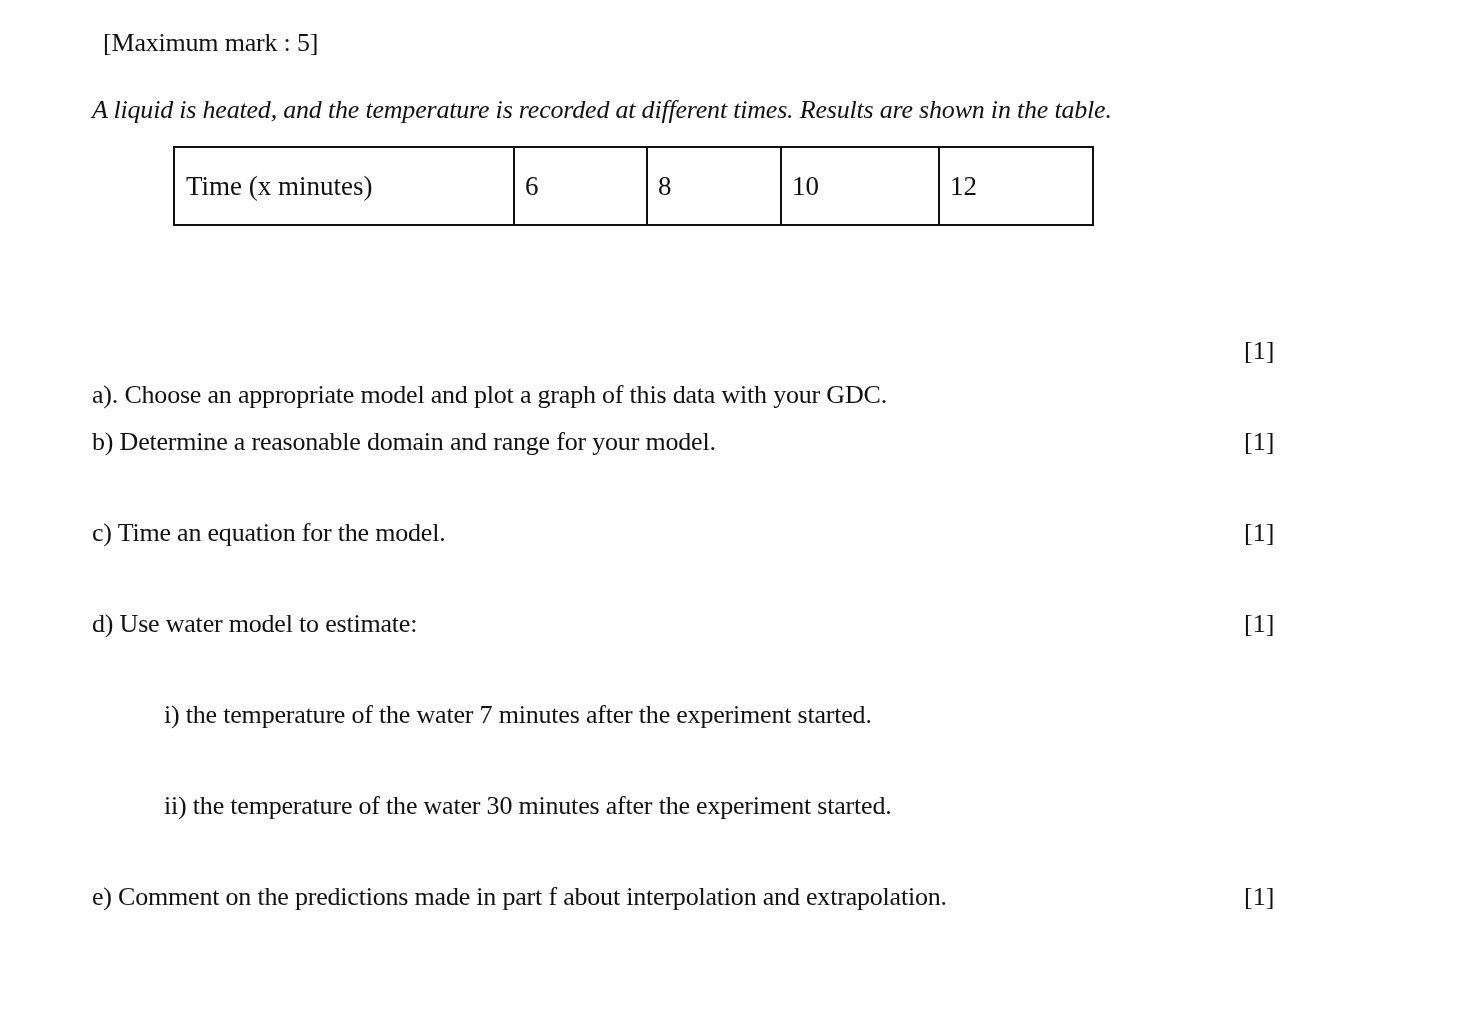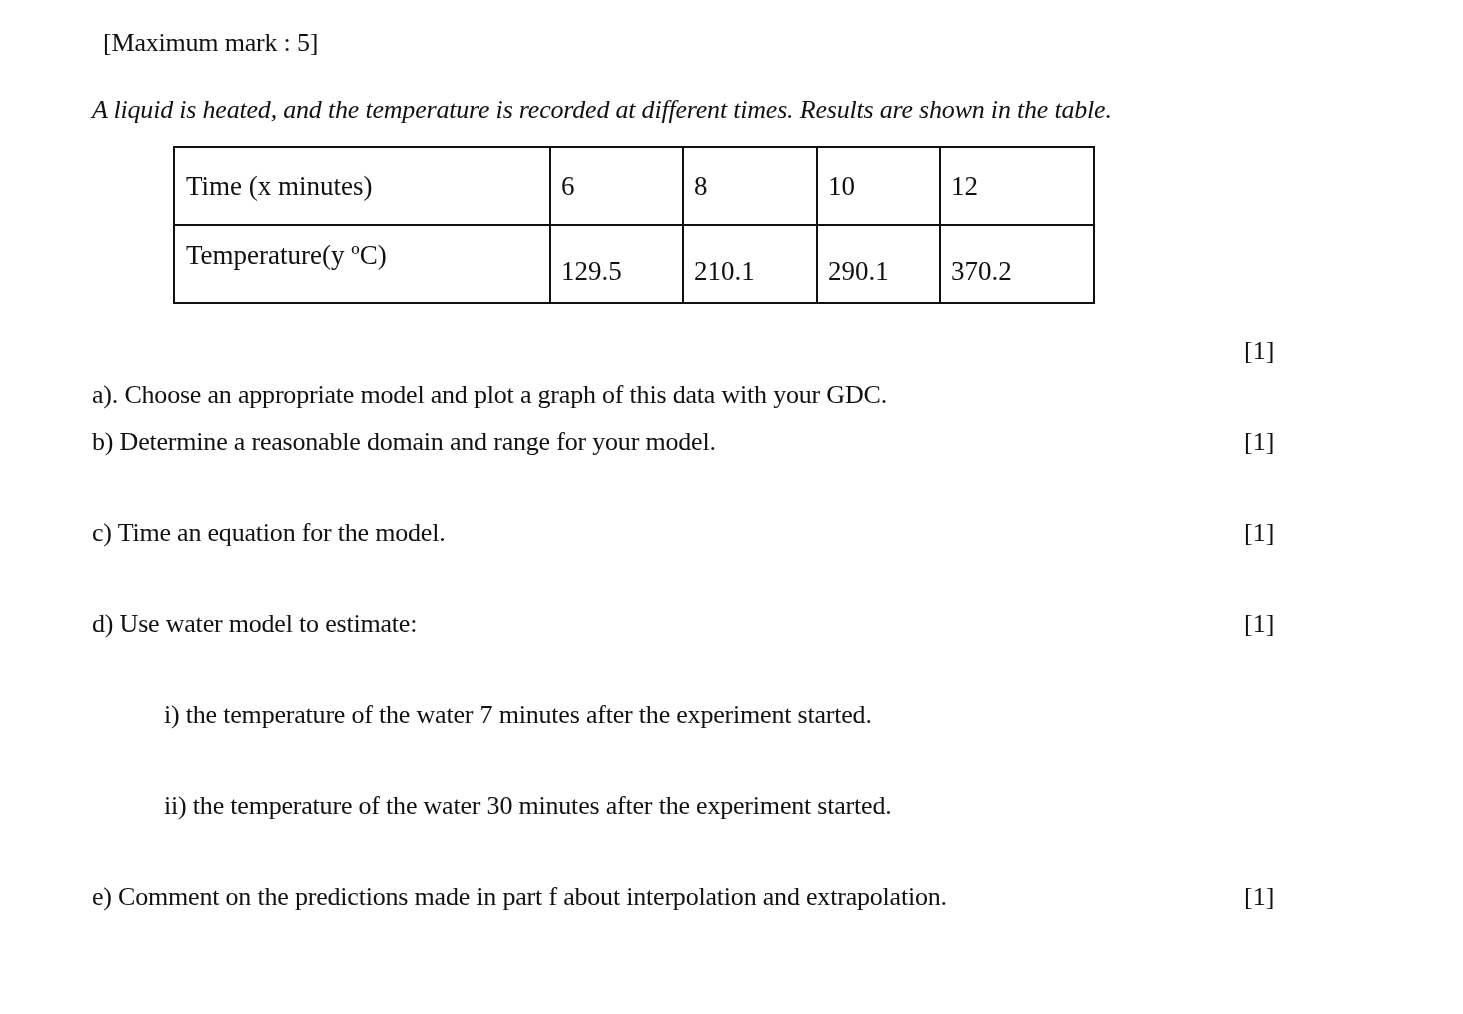--- a/index.html
+++ b/index.html
@@ -37,26 +37,26 @@
       font-size: 27px;
     }
     table.data-table td {
       border: 2px solid #111111;
       padding: 0 10px;
       vertical-align: middle;
       height: 78px;
       box-sizing: border-box;
     }
     table.data-table td.hdr {
-      width: 376px;
+      width: 340px;
       padding-left: 11px;
     }
     table.data-table td.c1 { width: 133px; }
     table.data-table td.c2 { width: 134px; }
-    table.data-table td.c3 { width: 123px; }
+    table.data-table td.c3 { width: 158px; }
     table.data-table td.c4 { width: 154px; }
     table.data-table tr.row-temp td.val {
       padding-top: 14px;
     }
     table.data-table tr.row-temp td.hdr {
       vertical-align: top;
       padding-top: 14px;
     }
   </style>
 </head>
@@ -68,27 +68,20 @@
 
 <table class="data-table">
   <tbody>
       <tr class="row-time">
     <td class="hdr">Time (x minutes)</td>
     <td class="val c1">6</td>
     <td class="val c2">8</td>
     <td class="val c3">10</td>
     <td class="val c4">12</td>
   </tr>
-  <tr class="row-temp">
-    <td class="hdr">Temperature(y ºC)</td>
-    <td class="val c1">129.5</td>
-    <td class="val c2">210.1</td>
-    <td class="val c3">290.1</td>
-    <td class="val c4">370.2</td>
-  </tr>
 </tbody>
   </table>
 
 <div class="line" style="left:92px; top:336px;margin-top:44px;">a). Choose an appropriate model and plot a graph of this data with your GDC.</div>
 <div class="mark" style="top:336px;">[1]</div>
 
 <div class="line" style="left:92px; top:427px;font-family:Liberation Serif, serif;">b) Determine a reasonable domain and range for your model.</div>
 <div class="mark" style="top:427px;">[1]</div>
 
 <div class="line" style="left:92px; top:518px;">c) Time an equation for the model.</div>

